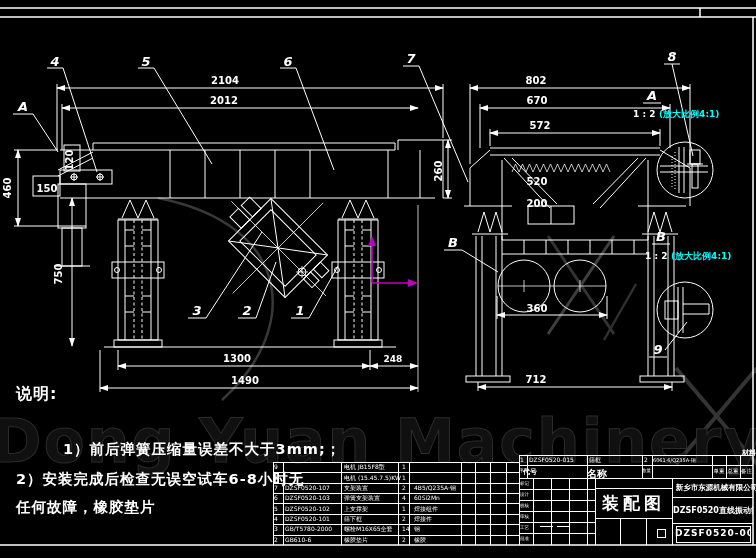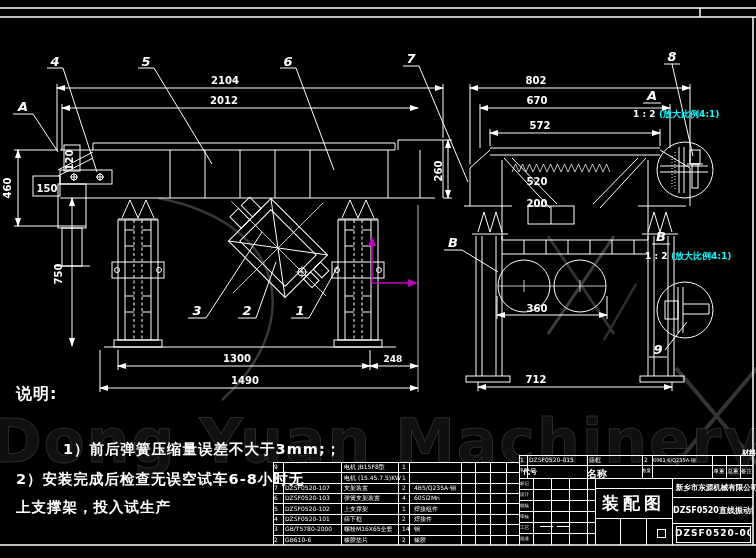--- a/index.html
+++ b/index.html
@@ -375,21 +375,21 @@
       <text x="645" y="259">1 : 2</text>
       <text x="671" y="259" fill="#00ffff">(放大比例4:1)</text>
     </g>
   </g>
 </svg>
 
   <div>
     <div class="txt notes-line" style="left:16px;top:384px;font-size:16px;">说明:</div>
     <div class="txt notes-line" style="left:16px;top:440px;margin-left:47px;">1）前后弹簧压缩量误差不大于3mm;；</div>
     <div class="txt notes-line" style="left:16px;top:470px;">2）安装完成后检查无误空试车6-8小时无</div>
-    <div class="txt notes-line" style="left:16px;top:498px;">上支撑架，投入试生产</div>
+    <div class="txt notes-line" style="left:16px;top:498px;">任何故障，橡胶垫片</div>
   </div>
 
   <div class="bom">
     <div class="bom-row">
       <div class="bc w0">9</div>
       <div class="bc w1"></div>
       <div class="bc w2">电机 JB15F8型</div>
       <div class="bc w3">1</div>
       <div class="bc w4"></div>
     </div>

